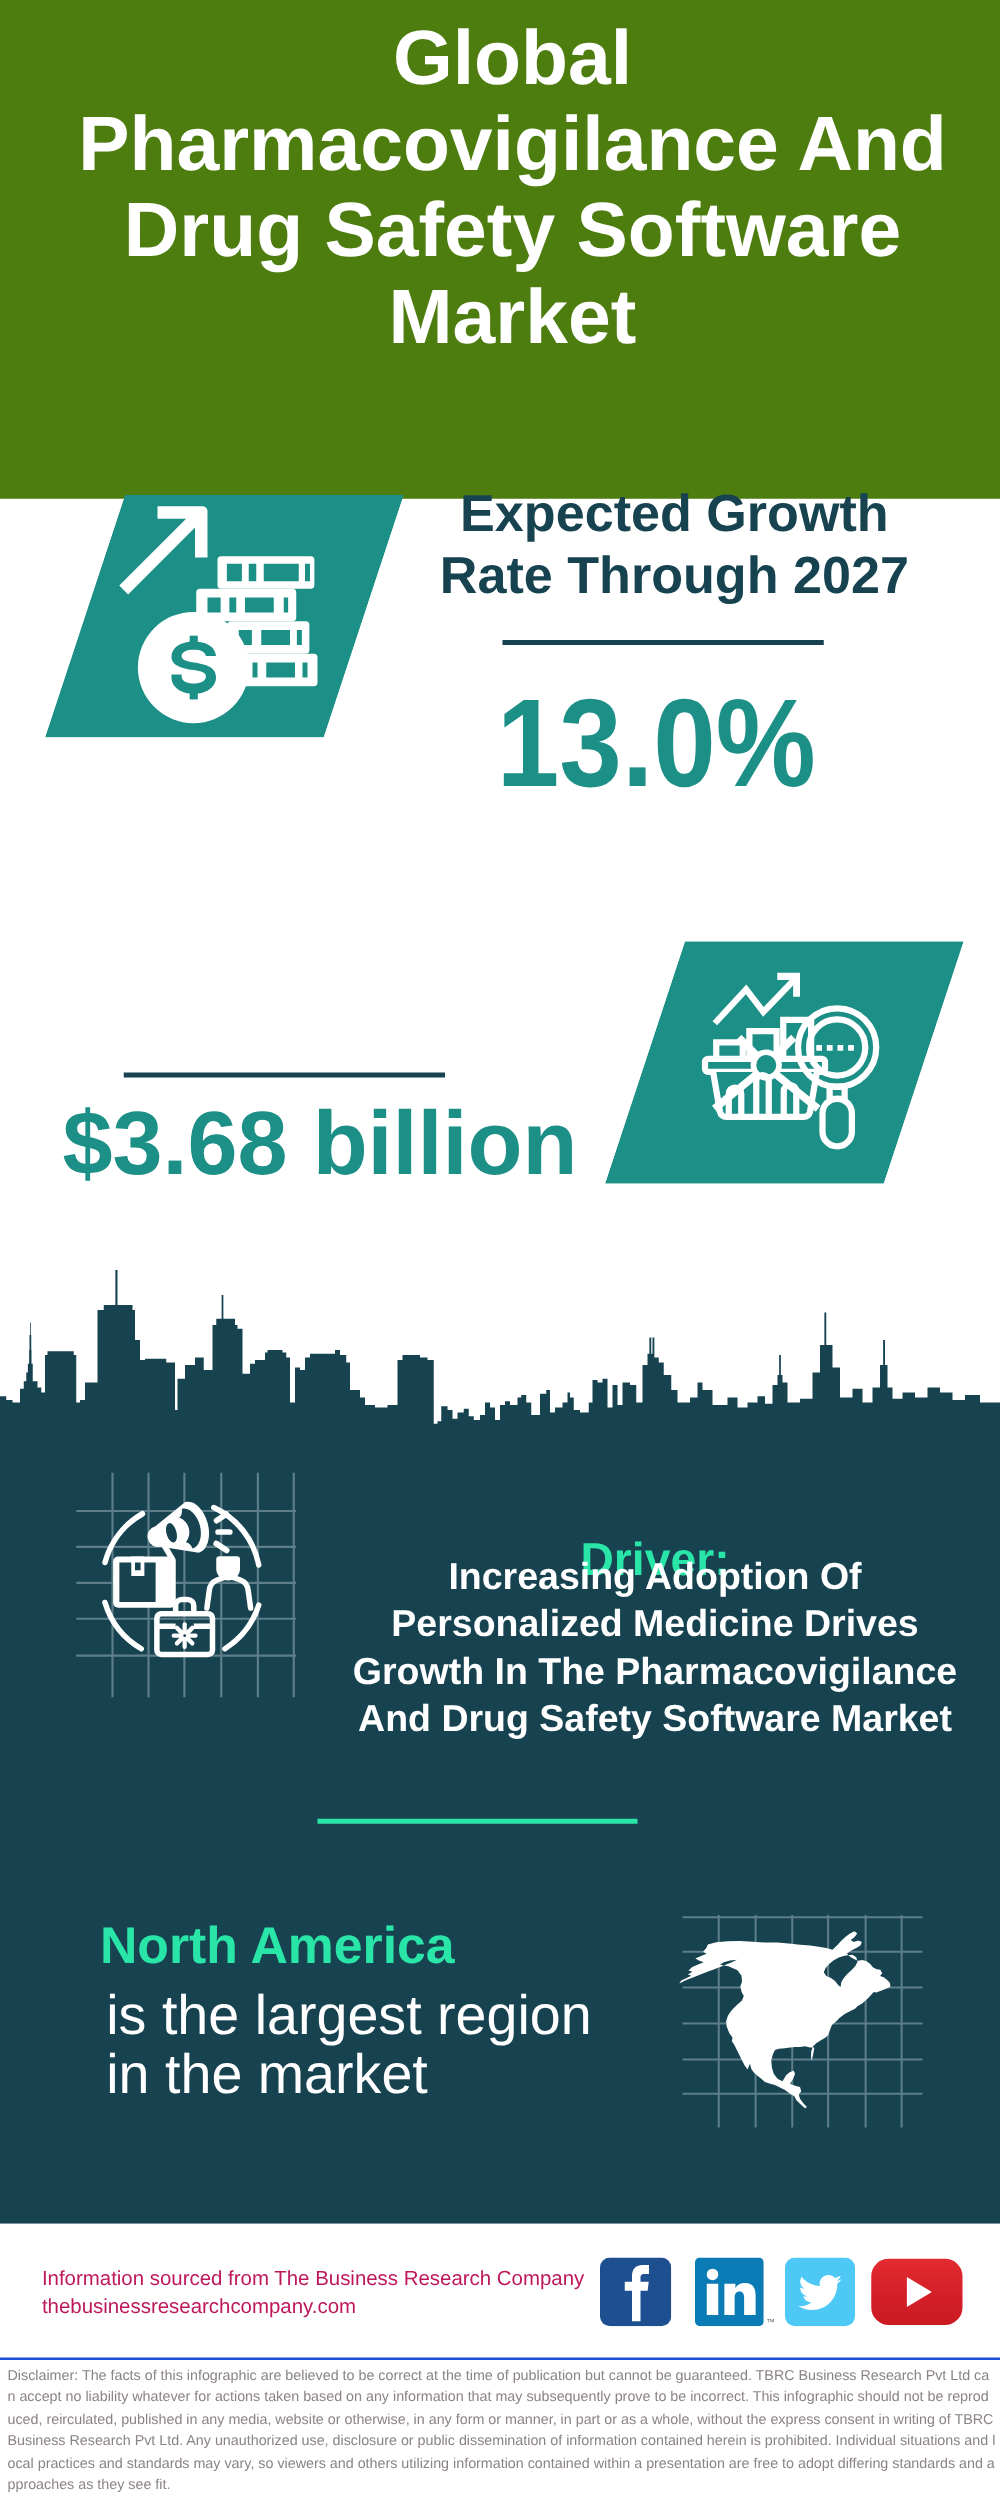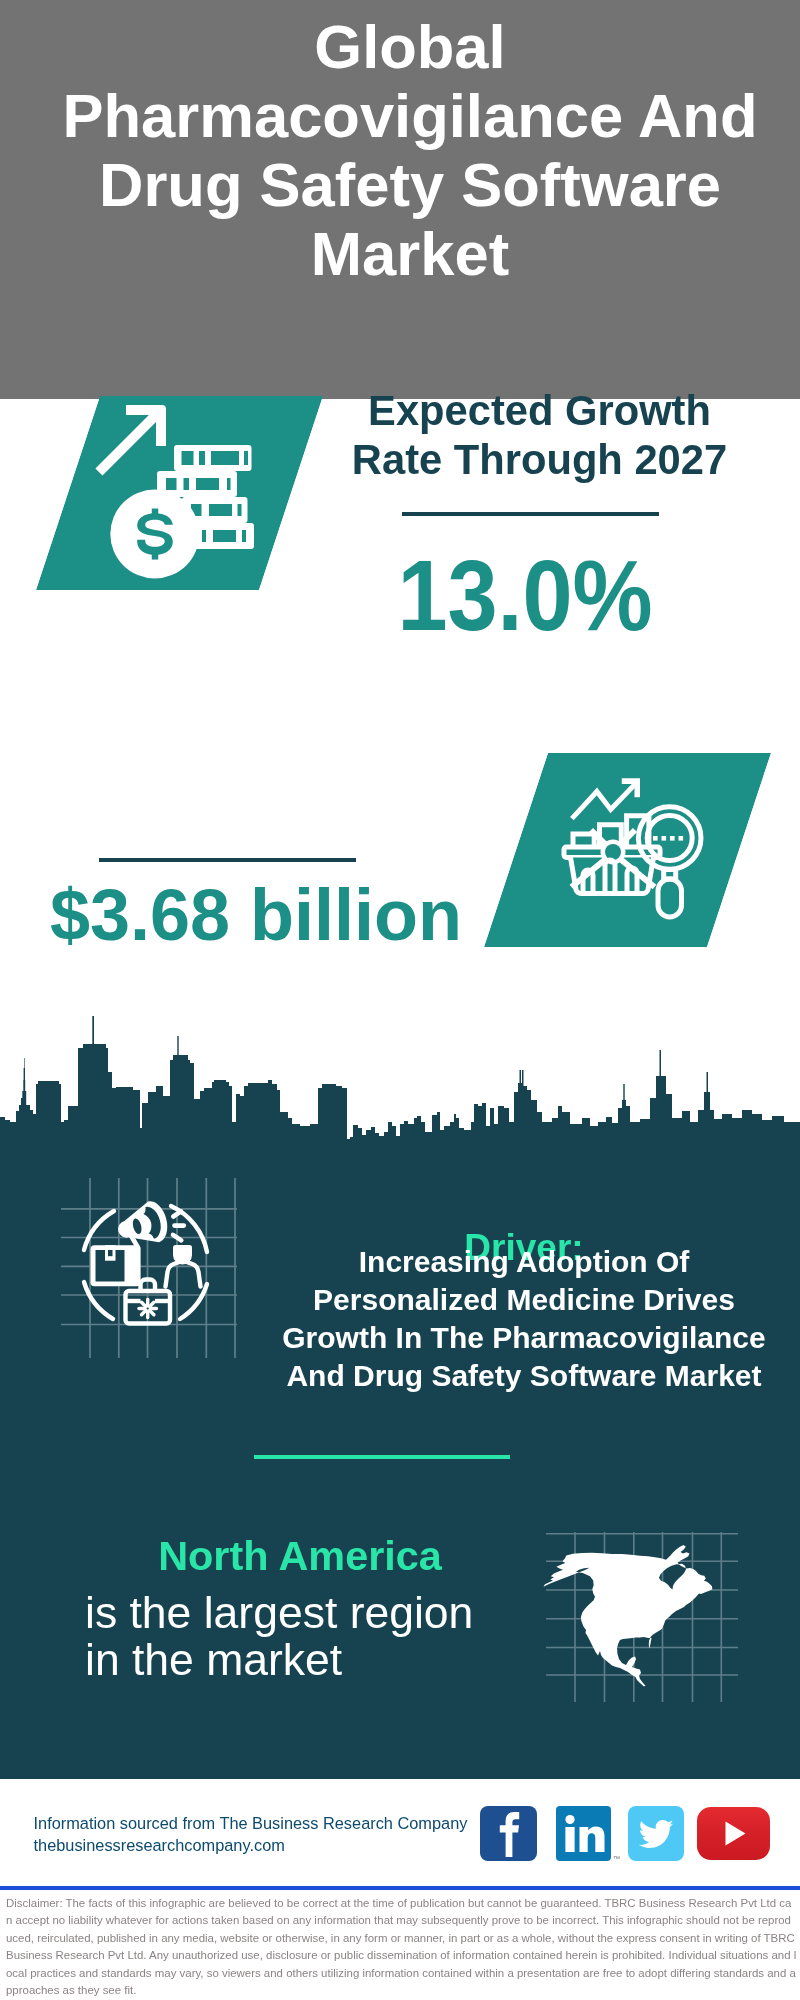--- a/index.html
+++ b/index.html
@@ -1,21 +1,21 @@
 <!DOCTYPE html>
 <html><head>
 <meta charset="utf-8">
 <style>
   *{box-sizing:border-box;margin:0;padding:0}
   html,body{width:800px;height:2000px}
   body{font-family:"Liberation Sans",sans-serif;background:#fff;overflow:hidden}
   .page{position:relative;width:800px;height:2000px;background:#fff;overflow:hidden}
 
   
-  .header{position:absolute;left:0;top:0;width:800px;height:399px;background:#737373}
+  .header{position:absolute;left:0;top:0;width:800px;height:399px;background:#4d7c0f}
   .header-title{position:absolute;left:30px;top:12px;width:760px;text-align:center;
     color:#fff;font-size:61.5px;font-weight:bold;line-height:69px}
 
   
   .ico-panel{position:absolute;width:287px;height:194px;overflow:visible}
   .ico-panel svg{display:block;width:287px;height:194px}
   #panel-growth{left:36px;top:396px}
   #panel-size{left:484px;top:753px}
 
   
@@ -39,42 +39,42 @@
   
   #driver-icon{position:absolute;left:57px;top:1178px;width:180px;height:180px;z-index:3}
   #driver-icon svg{display:block;width:180px;height:180px}
   #driver-head{position:absolute;left:274px;top:1227px;width:500px;text-align:center;
     color:#2ae5a8;font-size:37px;font-weight:bold;line-height:42px}
   #driver-text{position:absolute;left:264px;top:1243px;width:520px;text-align:center;
     color:#fff;font-size:30px;font-weight:bold;line-height:38px}
   #driver-rule{position:absolute;left:254px;top:1455px;width:256px;height:4px;background:#2ae5a8}
 
   
-  #region-name{position:absolute;left:80px;top:1534px;width:440px;text-align:center;
+  #region-name{position:absolute;left:80px;top:1534px;width:440px;
     color:#2ae5a8;font-size:41.4px;font-weight:bold;line-height:44px}
   #region-sub{position:absolute;left:85px;top:1589px;width:430px;
     color:#fff;font-size:44.5px;line-height:47px}
   #region-map{position:absolute;left:540px;top:1510px;width:200px;height:200px;z-index:3}
   #region-map svg{display:block;width:200px;height:200px}
 
   
   .footer{position:absolute;left:0;top:1779px;width:800px;height:107px;background:#fff}
-  #footer-src{position:absolute;left:33.5px;top:33px;width:470px;color:#0c4a6e;
+  #footer-src{position:absolute;left:33.5px;top:33px;width:470px;color:#be185d;
     font-size:16.35px;line-height:22.2px;white-space:nowrap}
   .social{position:absolute;top:27px;height:55px}
   .social svg{display:block;width:100%;height:100%}
   #soc-fb{left:480px;width:57px}
   #soc-li{left:556px;width:55px}
   .tm{position:absolute;right:-9px;bottom:-2px;font-size:7px;color:#6c6c6c;line-height:8px}
   #soc-tw{left:628px;width:56px}
   #soc-yt{left:696px;width:75px}
 
   
   .disclaimer{position:absolute;left:0;top:1886px;width:800px;height:114px;background:#fff;
-     border-top:4px solid #1d4ed8}
+     border-top:2px solid #1d4ed8}
   #disc-text{position:absolute;left:6px;top:5px;width:791px;color:#8b8384;font-size:11.45px;
      line-height:17.4px;word-break:break-all;letter-spacing:0}
 </style>
 </head>
 <body>
 
 <div class="page">
 
   <div class="header">
     <div class="header-title">Global Pharmacovigilance And Drug Safety Software Market</div>

